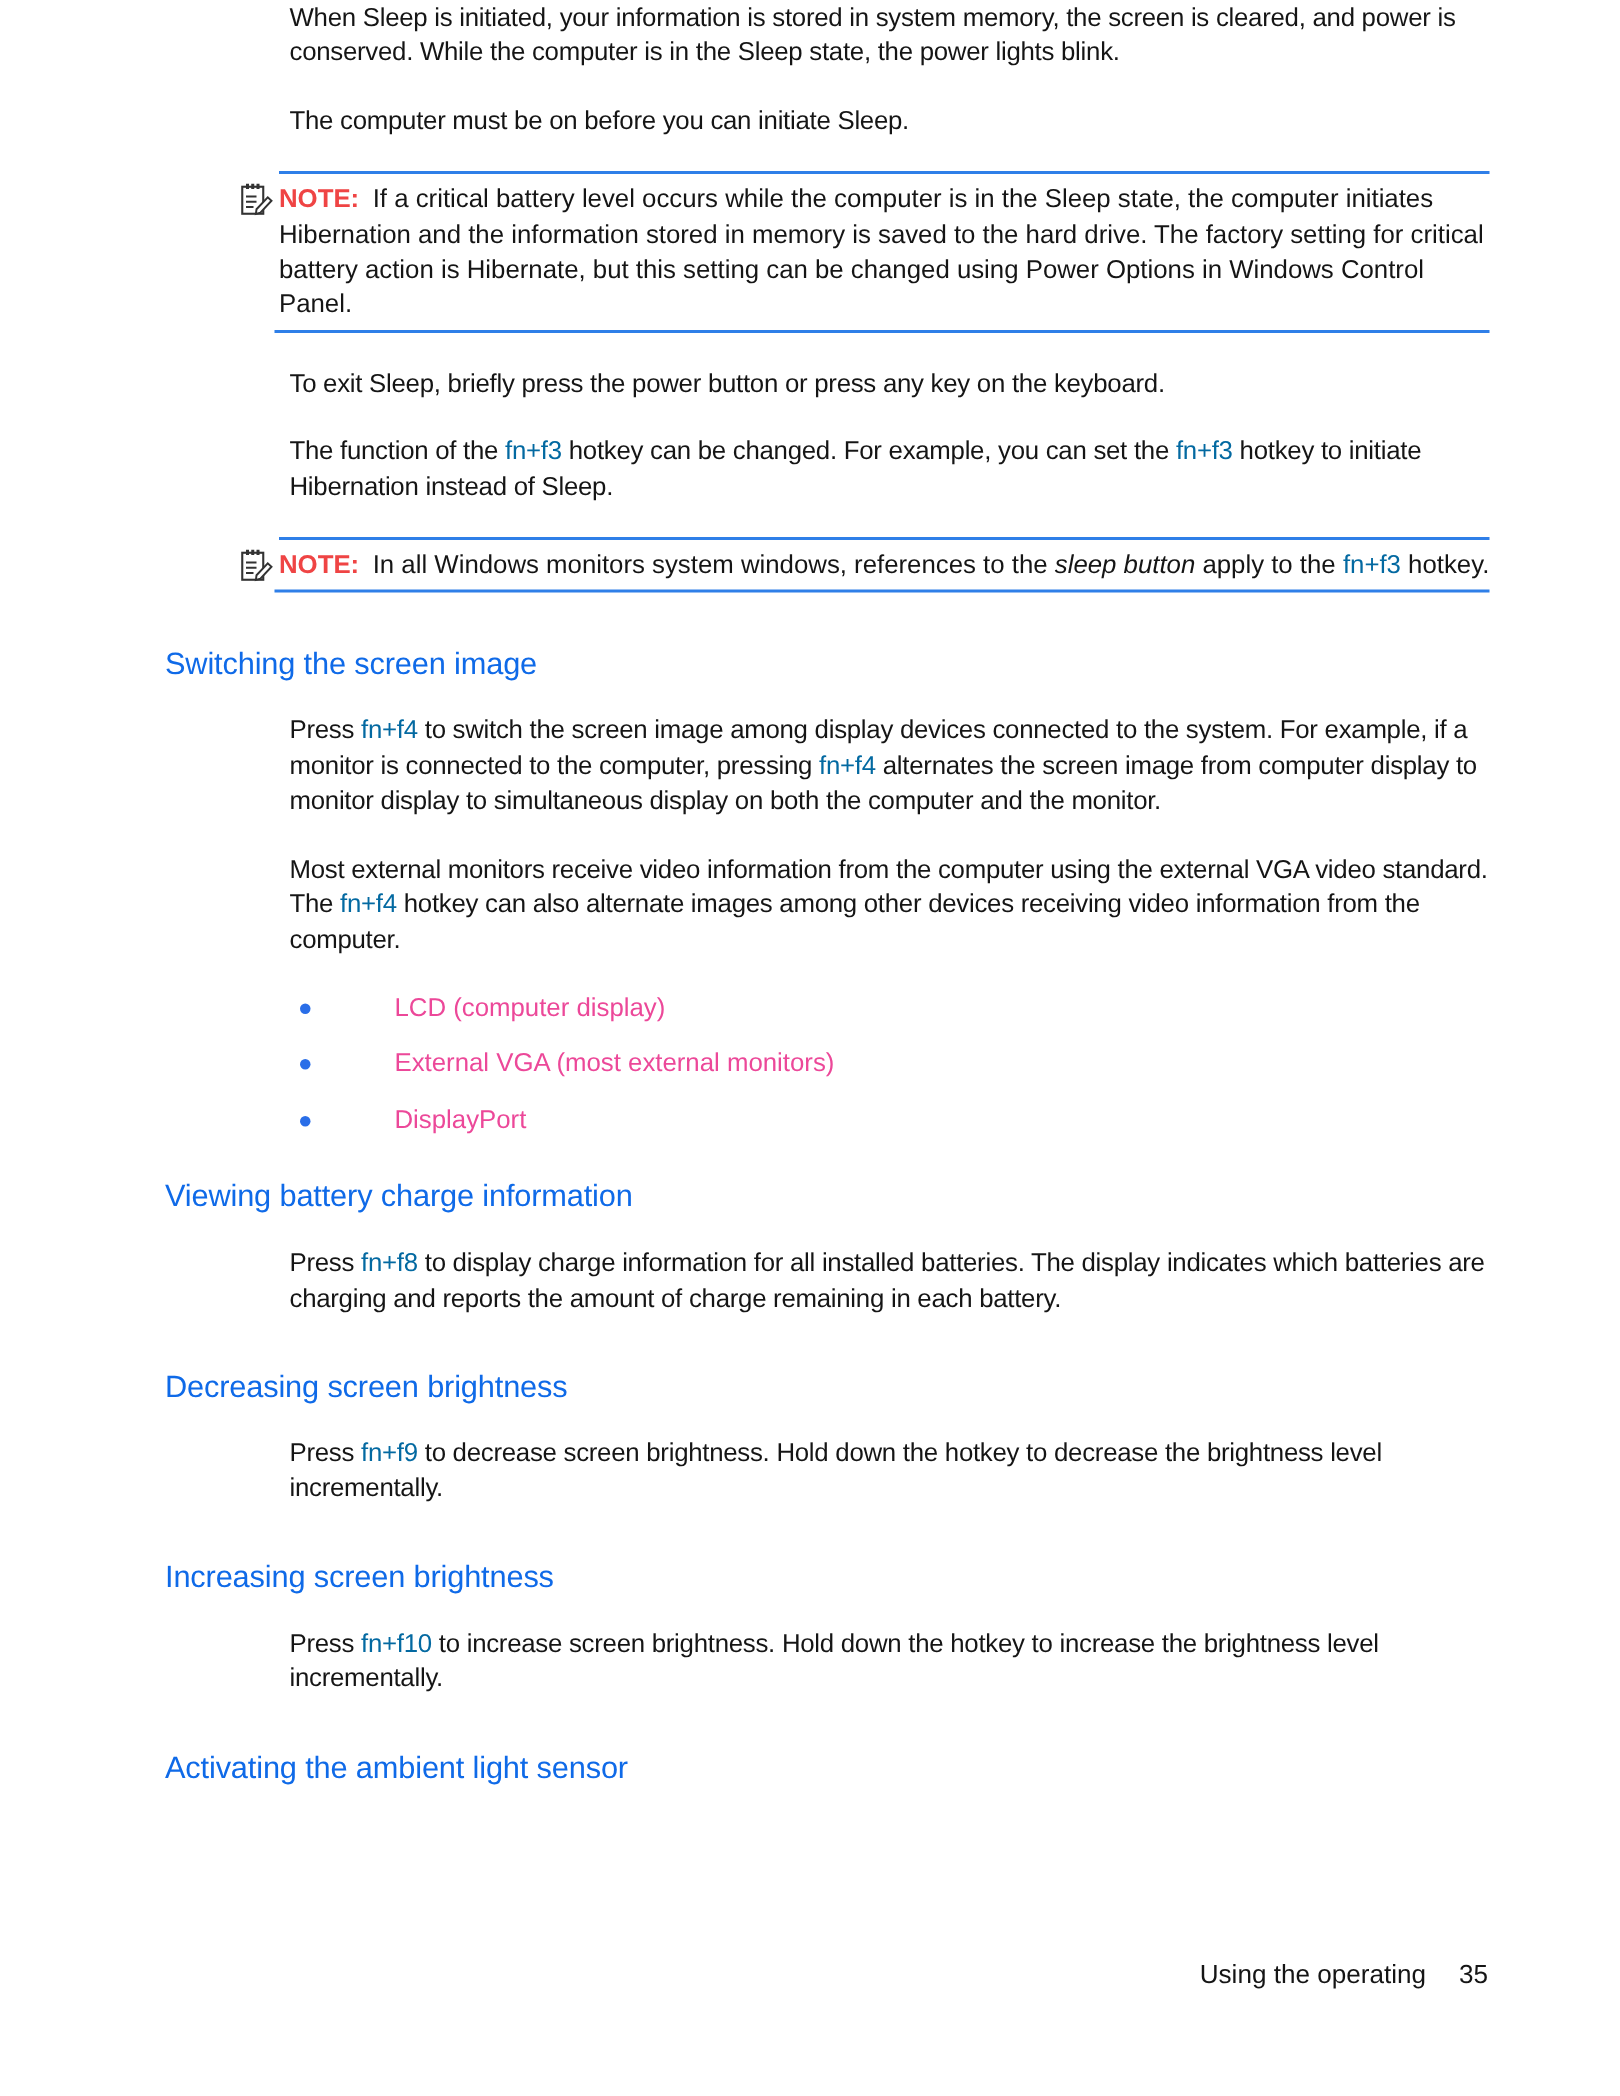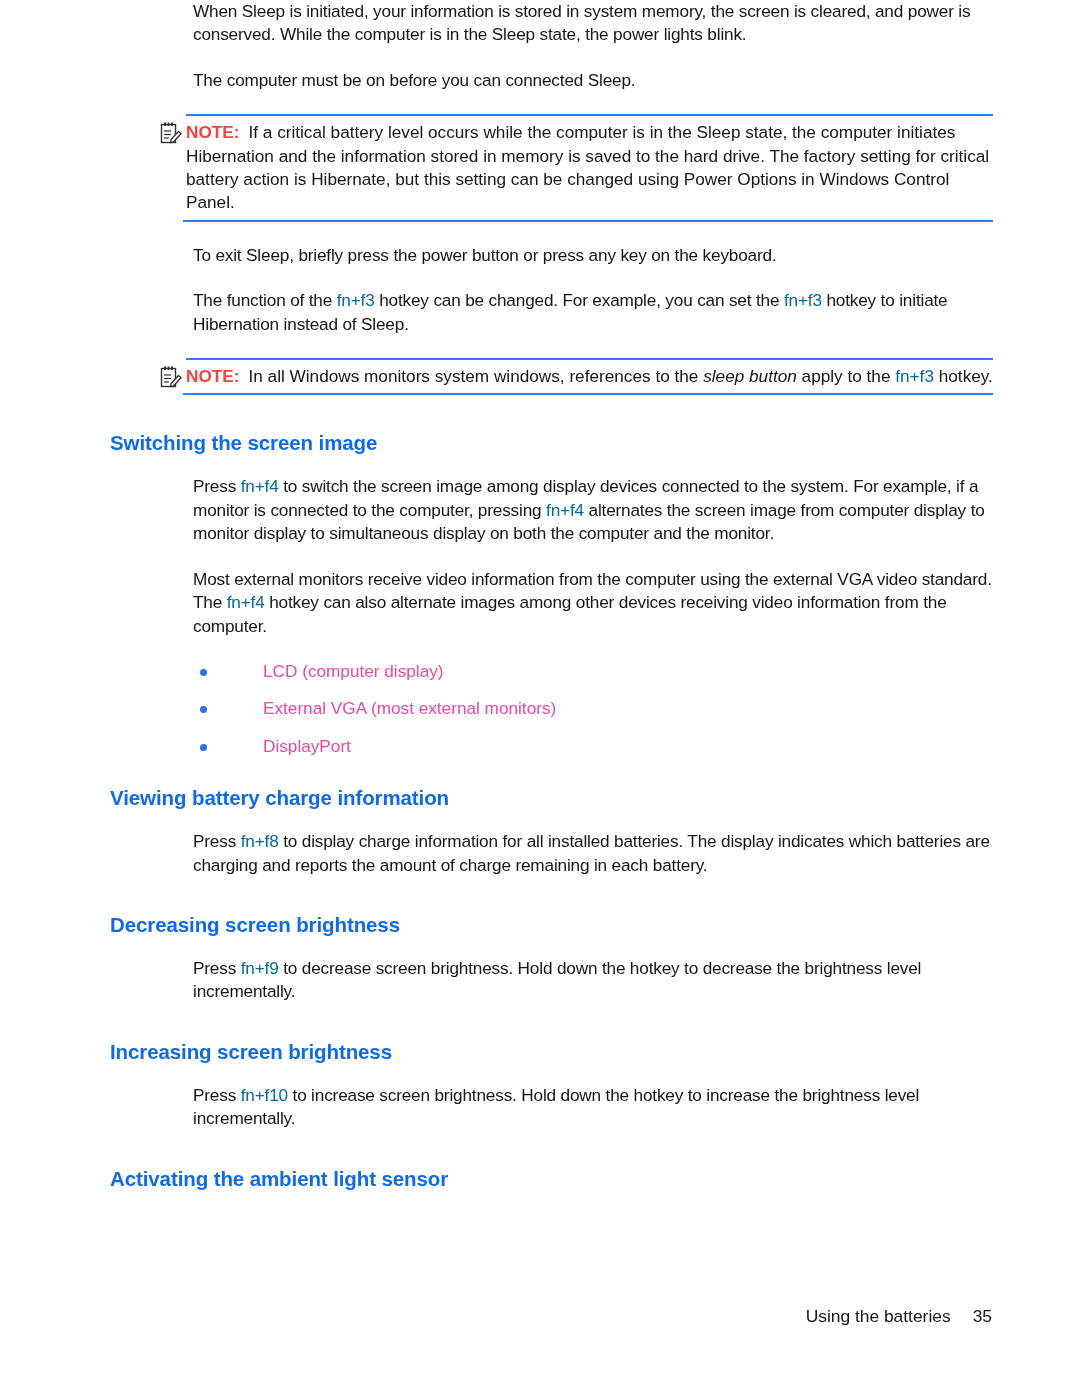--- a/index.html
+++ b/index.html
@@ -37,21 +37,21 @@
     line-height: 23.4px;
     margin: 0 0 22px 0;
     text-align: left;
     color: #151515;
     letter-spacing: -0.01em;
   }
   p.tight { margin-bottom: 20px; }
 
   h2.section {
     font-size: 20.5px;
-    font-weight: bold;
+    font-weight: normal;
     color: #0f6ae8;
     margin: 0 0 20px 0;
     letter-spacing: -0.005em;
   }
   .sec-gap { height: 14px; }
 
   
   .hk {
     color: #0369a1;
   }
@@ -133,21 +133,21 @@
   }
   .footer .pg { margin-left: 22px; }
 </style>
 </head>
 <body>
 
 <div class="page">
 
   <div class="content">
     <p class="body">When Sleep is initiated, your information is stored in system memory, the screen is cleared, and power is conserved. While the computer is in the Sleep state, the power lights blink.</p>
-    <p class="body">The computer must be on before you can connected Sleep.</p>
+    <p class="body">The computer must be on before you can initiate Sleep.</p>
   </div>
 
   <div class="note">
     <span class="note-icon">
       <svg width="22" height="24" viewBox="0 0 22 24" xmlns="http://www.w3.org/2000/svg">
         <rect x="1.5" y="3.5" width="14" height="18" fill="#ffffff" stroke="#333333" stroke-width="1.4"></rect>
         <rect x="4" y="1.5" width="2" height="3.5" fill="#333333"></rect>
         <rect x="7.5" y="1.5" width="2" height="3.5" fill="#333333"></rect>
         <rect x="11" y="1.5" width="2" height="3.5" fill="#333333"></rect>
         <line x1="4" y1="10" x2="11" y2="10" stroke="#333333" stroke-width="1.2"></line>
@@ -230,16 +230,16 @@
     <p class="body"><span>Press </span><span class="hk">fn+f10</span><span> to increase screen brightness. Hold down the hotkey to increase the brightness level incrementally.</span></p>
   </div>
 
   <div class="sec-gap"></div>
 
   <div class="heading-col">
     <h2 class="section">Activating the ambient light sensor</h2>
   </div>
 
   <div class="footer">
-    <span>Using the batteries</span><span class="pg">35</span>
+    <span>Using the operating</span><span class="pg">35</span>
   </div>
 
 </div>
 
 </body></html>

